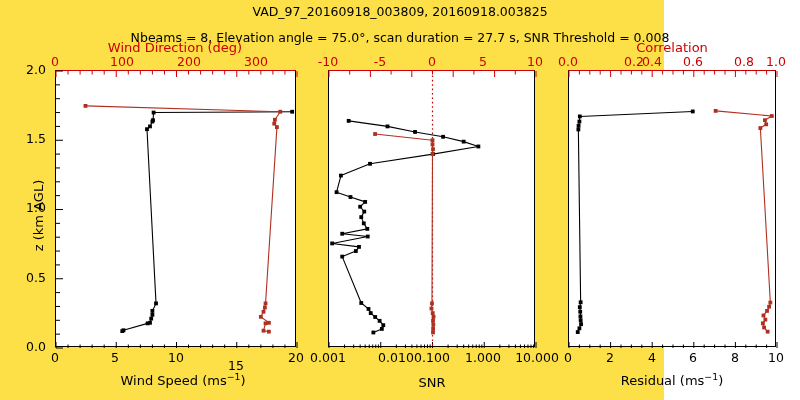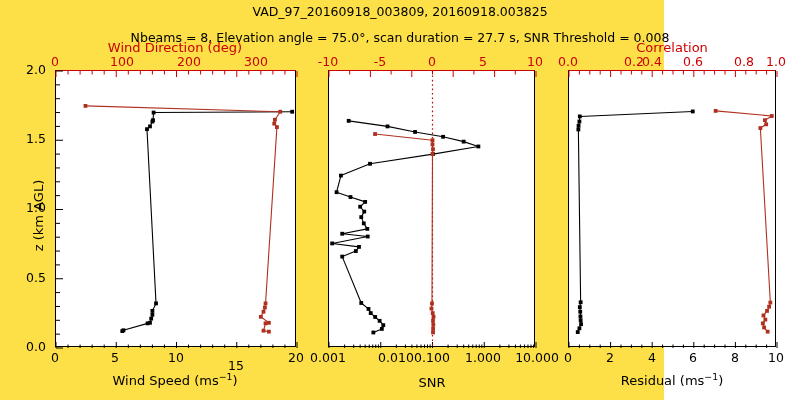--- a/index.html
+++ b/index.html
@@ -150,21 +150,21 @@
         </g>
     </svg>
   </div>
 
   <div class="txt blk tick-lab" style="left:55px;top:352px;transform:translateX(-50%);">0</div>
   <div class="txt blk tick-lab" style="left:115px;top:352px;transform:translateX(-50%);">5</div>
   <div class="txt blk tick-lab" style="left:176px;top:352px;transform:translateX(-50%);">10</div>
   <div class="txt blk tick-lab" style="left:236px;top:360px;transform:translateX(-50%);">15</div>
   <div class="txt blk tick-lab" style="left:296px;top:352px;transform:translateX(-50%);">20</div>
 
-  <div class="txt blk ax-title" style="left:175px;top:372px;transform:translateX(-50%);">Wind Speed (ms<span class="sup">−1</span>)</div>
+  <div class="txt blk ax-title" style="left:183px;top:372px;transform:translateX(-50%);">Wind Speed (ms<span class="sup">−1</span>)</div>
 
 
   <div class="txt red tick-lab" style="left:328px;top:56px;transform:translateX(-50%);">-10</div>
   <div class="txt red tick-lab" style="left:380px;top:56px;transform:translateX(-50%);">-5</div>
   <div class="txt red tick-lab" style="left:432px;top:56px;transform:translateX(-50%);">0</div>
   <div class="txt red tick-lab" style="left:483px;top:56px;transform:translateX(-50%);">5</div>
   <div class="txt red tick-lab" style="left:535px;top:56px;transform:translateX(-50%);">10</div>
 
   <div class="panel" id="p2" style="left:328px;width:207px;">
     <svg width="207" height="277" viewBox="0 0 207 277">

